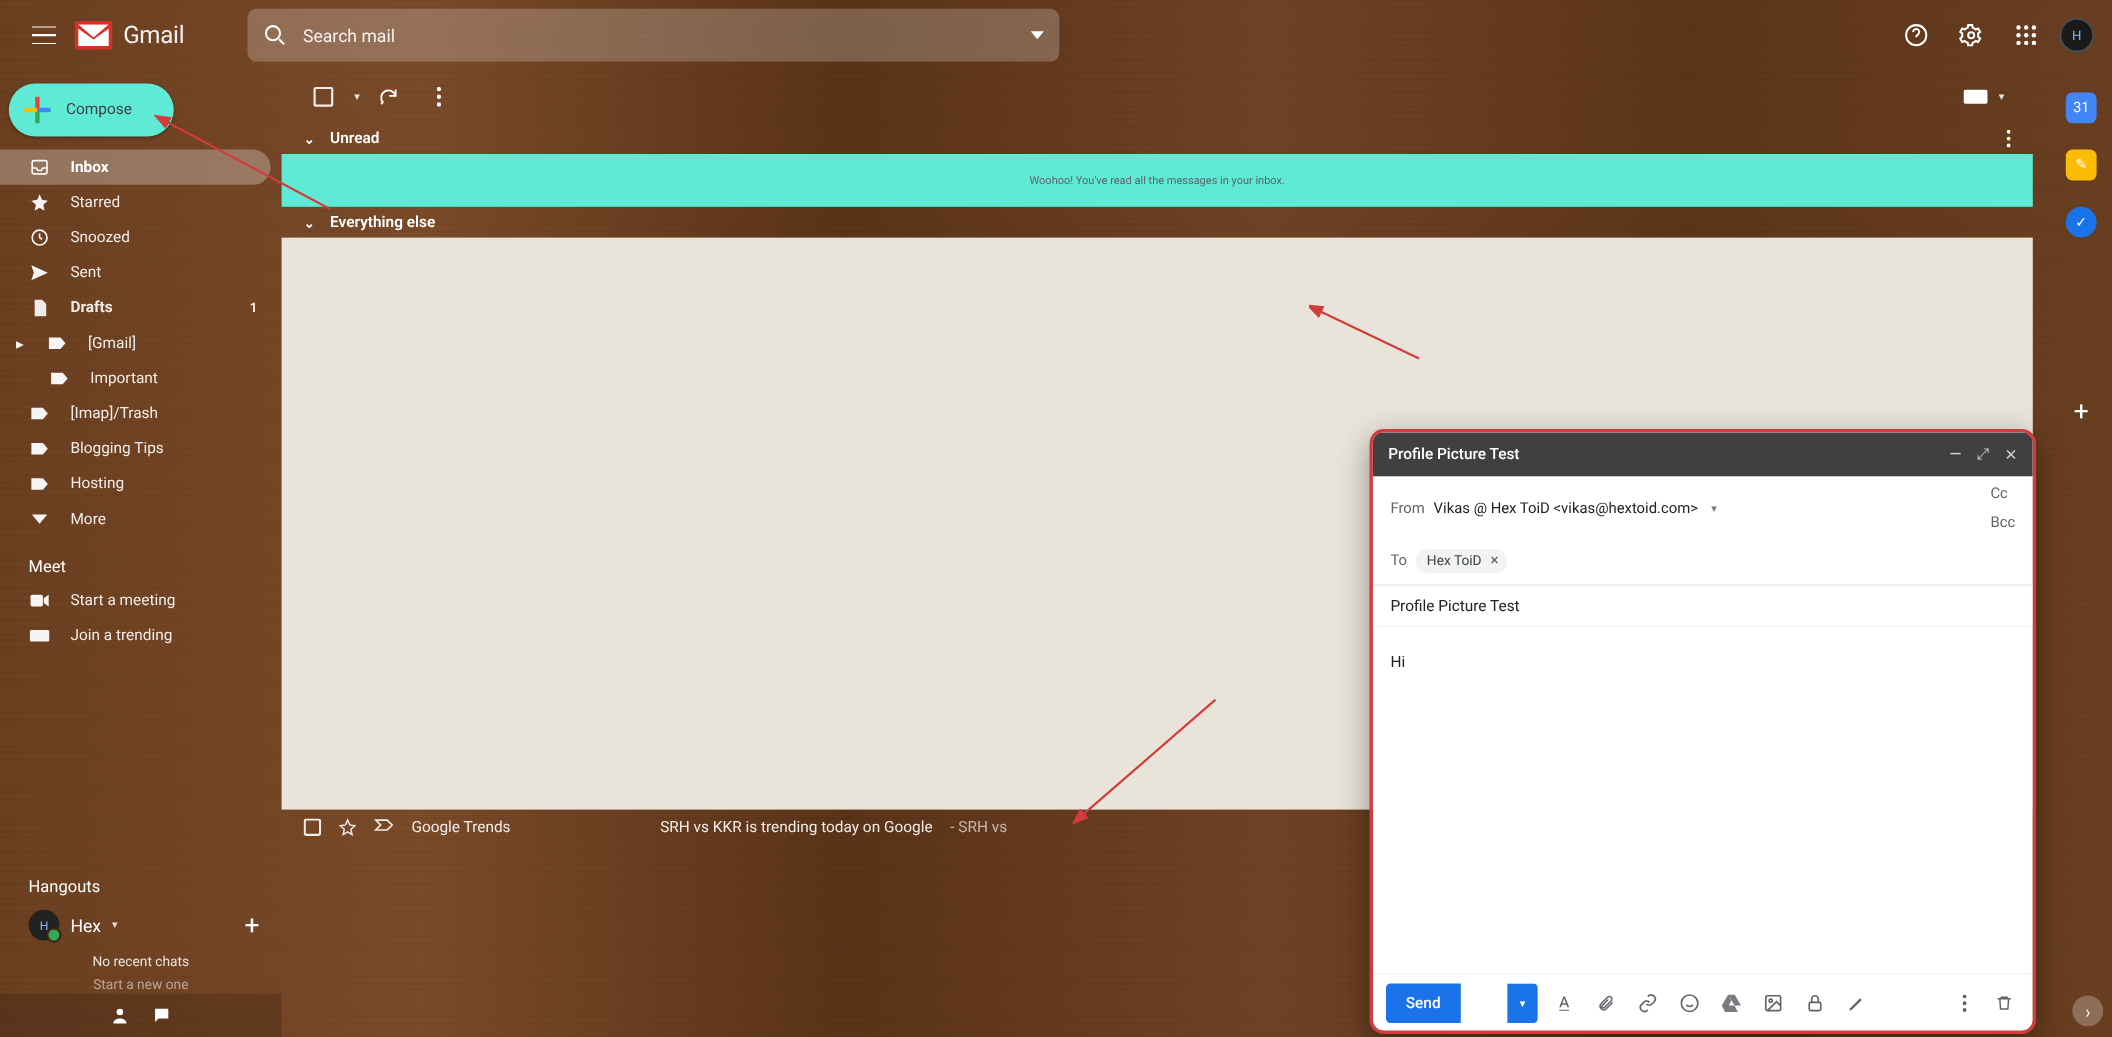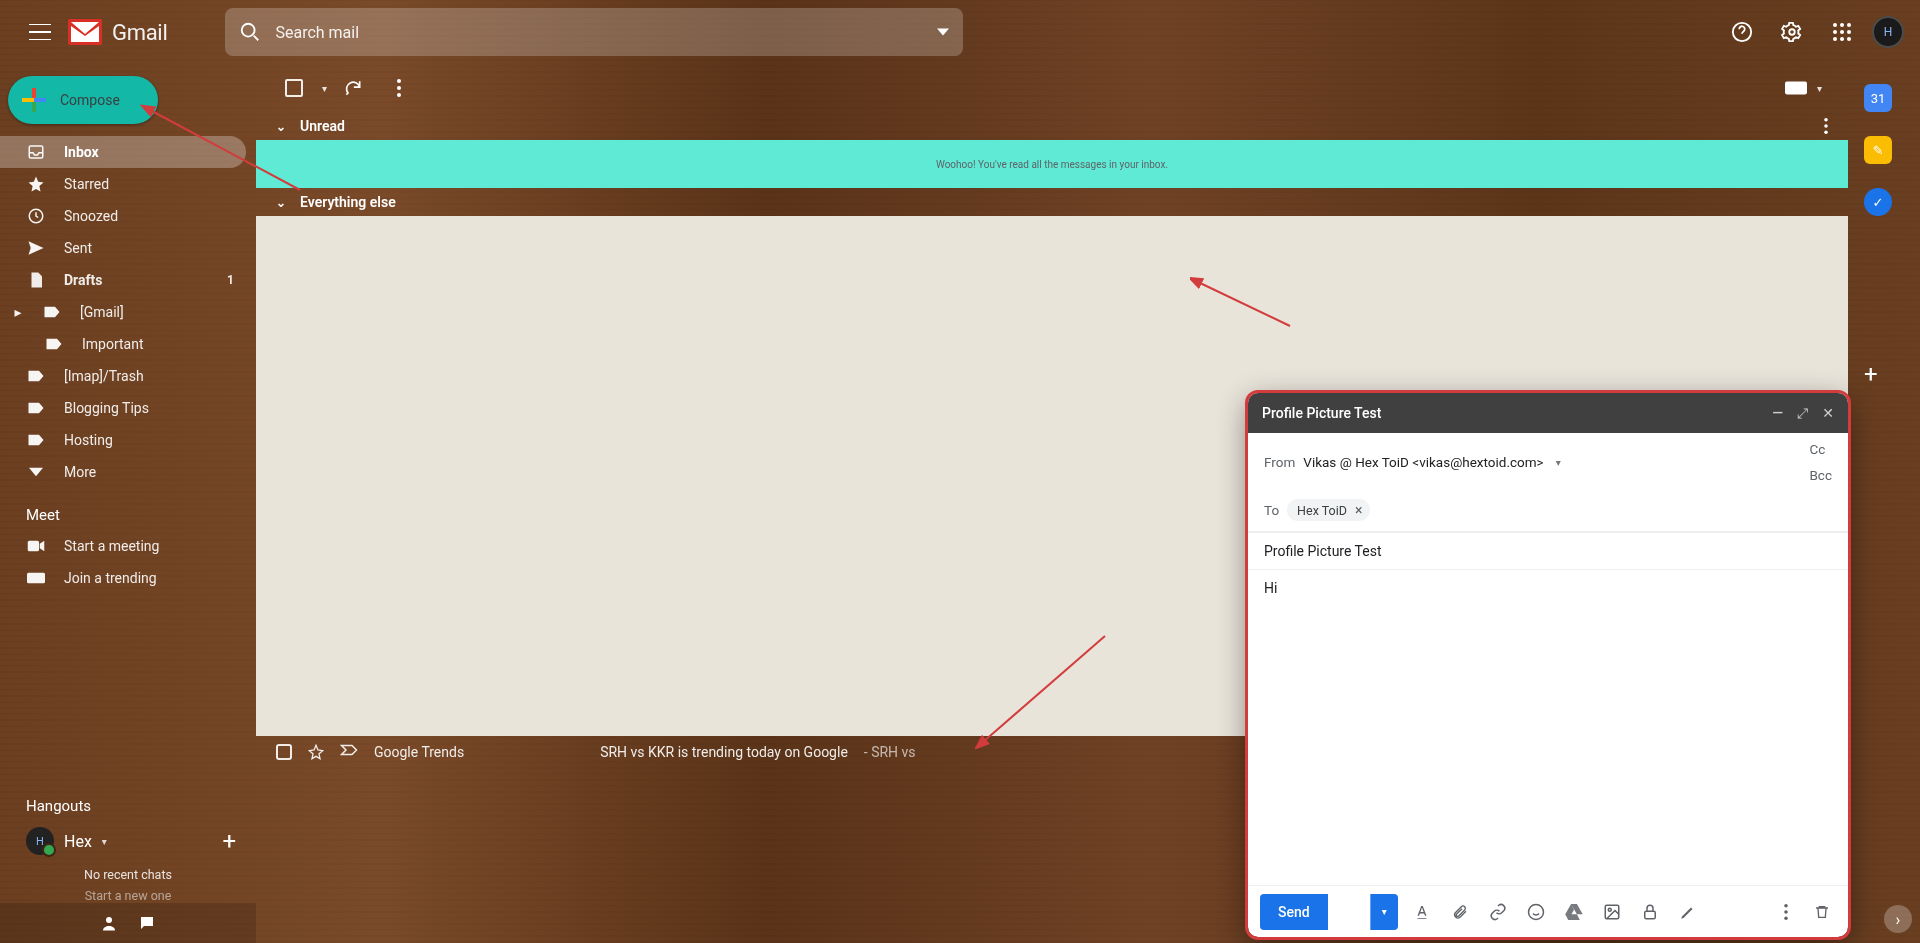--- a/index.html
+++ b/index.html
@@ -27,21 +27,21 @@
   .search input::placeholder { color:rgba(255,255,255,0.9); }
   .header-right { margin-left:auto; display:flex; align-items:center; gap:10px; }
   .hicon { width:40px; height:40px; display:flex; align-items:center; justify-content:center; color:#fff; border-radius:50%; cursor:pointer; }
   .avatar { width:32px;height:32px;border-radius:50%;background:#1a1a1a;color:#8ab4f8;display:flex;align-items:center;justify-content:center;font-size:12px;border:2px solid #4c4c4c;}
 
   
   .body { display:flex; height: calc(100% - 64px); }
 
   
   .sidebar { width:256px; padding-top:8px; color:#fff; display:flex; flex-direction:column;}
-  .compose { margin:4px 0 12px 8px; background:#14b8a6; color:#3c4043; height:48px; width:150px; border-radius:24px; box-shadow:0 1px 3px rgba(0,0,0,0.4); display:flex; align-items:center; gap:14px; padding:0 22px 0 14px; cursor:pointer; font-size:14px; }
+  .compose { margin:4px 0 12px 8px; background:#5eead4; color:#3c4043; height:48px; width:150px; border-radius:24px; box-shadow:0 1px 3px rgba(0,0,0,0.4); display:flex; align-items:center; gap:14px; padding:0 22px 0 14px; cursor:pointer; font-size:14px; }
   .compose-plus { width:24px; height:24px; position:relative; }
   .compose-plus::before,.compose-plus::after{content:'';position:absolute;background:#4285f4;}
   .compose-plus::before{left:10px;top:0;width:4px;height:24px;background:linear-gradient(#ea4335 0 50%,#34a853 50%);}  
   .compose-plus::after{top:10px;left:0;height:4px;width:24px;background:linear-gradient(90deg,#fbbc04 0 50%,#4285f4 50%);}  
 
   .nav-item { height:32px; display:flex; align-items:center; padding:0 12px 0 26px; font-size:14px; border-radius:0 16px 16px 0; margin-right:10px; cursor:pointer; gap:18px; color:rgba(255,255,255,0.9);}
   .nav-item.active { background:rgba(255,255,255,0.28); color:#fff; font-weight:600;align-items:center; }
   .nav-item .count { margin-left:auto; font-size:12px; }
   .nav-item.bold { font-weight:700; }
   .nav-sub { padding-left:44px; }
@@ -68,21 +68,21 @@
   .section-row{ display:flex;align-items:center;gap:14px;padding:6px 20px;color:#fff;font-weight:600;font-size:14px;}
   .section-row .chev{transform:rotate(180deg);font-size:12px;}
 
   .empty-msg{ background:#5eead4;color:#5f6368;height:48px;display:flex;align-items:center;justify-content:center;font-size:10px;margin:0 0 0 0;border-radius:0;}
 
   .big-area{ background:#e9e4da;height:520px;margin-top:0;}
 
   .bottom-row{ display:flex;gap:16px;color:#fff;padding:8px 20px;font-size:14px;opacity:.9;}
 
   
-  .rightrail{ width:56px;display:flex;flex-direction:column;align-items:flex-start;gap:24px;padding-top:20px;}
+  .rightrail{ width:56px;display:flex;flex-direction:column;align-items:center;gap:24px;padding-top:20px;}
   .rr-icon{ width:28px;height:28px;border-radius:6px;display:flex;align-items:center;justify-content:center;font-size:13px;color:#fff;}
   .cal{background:#4285f4;}
   .keep{background:#fbbc04;}
   .tasks{background:#1a73e8;border-radius:50%;}
   .rr-plus{ margin-top:120px;color:#fff;font-size:24px;cursor:pointer;}
   .rr-expand{ position:absolute; right:8px; bottom:10px; width:28px;height:28px;border-radius:50%;background:rgba(255,255,255,0.25);display:flex;align-items:center;justify-content:center;color:#fff;}
 
   
   .compose-win{
     position:absolute; right:72px; bottom:6px; width:600px; height:544px;
@@ -94,21 +94,21 @@
   .cw-title .wicons{ margin-left:auto; display:flex; gap:14px; color:#cfcfcf;}
   .cw-title .wicons span{cursor:pointer;}
   .cw-row{ padding:8px 16px; font-size:13.5px; color:#5f6368; display:flex; align-items:center; gap:8px;}
   .cw-row .val{ color:#222; }
   .cw-row .drop{ font-size:10px;color:#777; margin-left:4px; }
   .cw-row .ccbcc{ margin-left:auto; display:flex; gap:10px; color:#5f6368; cursor:pointer;flex-direction:column;}
   .chip{ background:#f1f3f4;border-radius:12px;padding:3px 8px 3px 10px;display:inline-flex;align-items:center;gap:8px;color:#3c4043;font-size:12.5px;}
   .chip .x{color:#5f6368;cursor:pointer;font-size:14px;}
   .cw-to-input{ border:0;outline:0;font-size:13.5px;flex:1; min-width:40px;}
   .cw-subject{ border:0;outline:0;padding:10px 16px;font-size:14px;color:#202124;border-top:1px solid #eee;}
-  .cw-body{ flex:1; padding:10px 16px; font-size:14px; color:#202124; border-top:1px solid #eee;}
+  .cw-body{ flex:1; padding:24px 16px; font-size:14px; color:#202124; border-top:1px solid #eee;}
   .cw-toolbar{ height:52px;border-top:1px solid #eee;display:flex;align-items:center;padding:0 12px;gap:10px;}
   .send-group{ display:flex;gap:42px; }
   .send-btn{ background:#1a73e8;color:#fff;border:0;height:36px;padding:0 18px;border-radius:4px 0 0 4px;font-size:14px;font-weight:500;cursor:pointer;}
   .send-more{ background:#1a73e8;color:#fff;border:0;height:36px;width:28px;border-left:1px solid rgba(255,255,255,0.35);border-radius:0 4px 4px 0;cursor:pointer;display:flex;align-items:center;justify-content:center;}
   .cwicon{ width:28px;height:28px;display:flex;align-items:center;justify-content:center;color:#5f6368;cursor:pointer;}
   .cw-toolbar .right{ margin-left:auto; display:flex; gap:8px;}
 
   
   .arrow{ position:absolute; pointer-events:none; }
 

